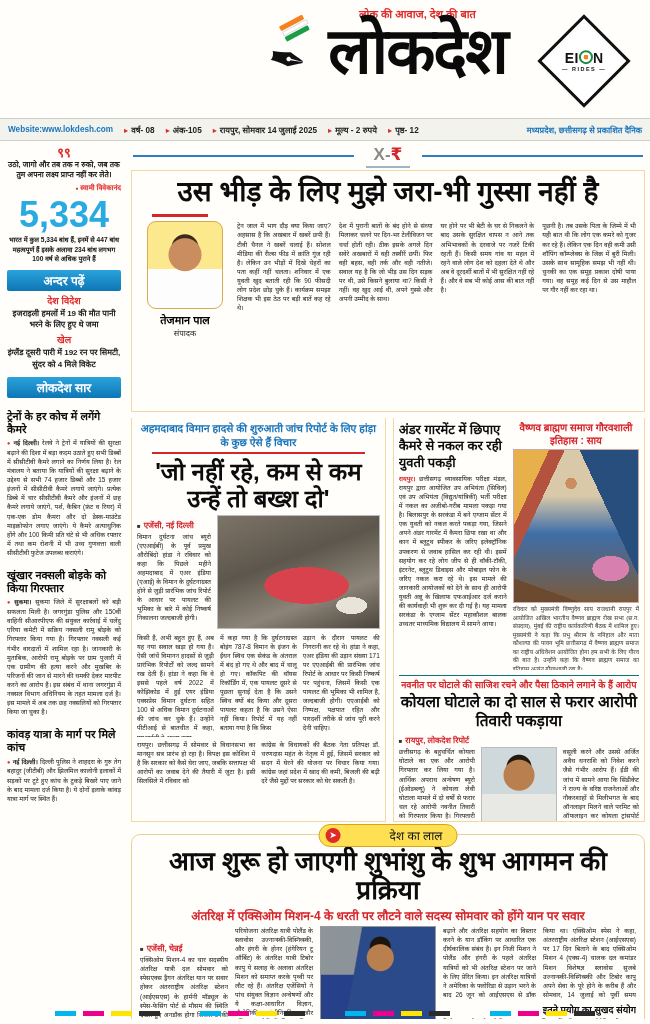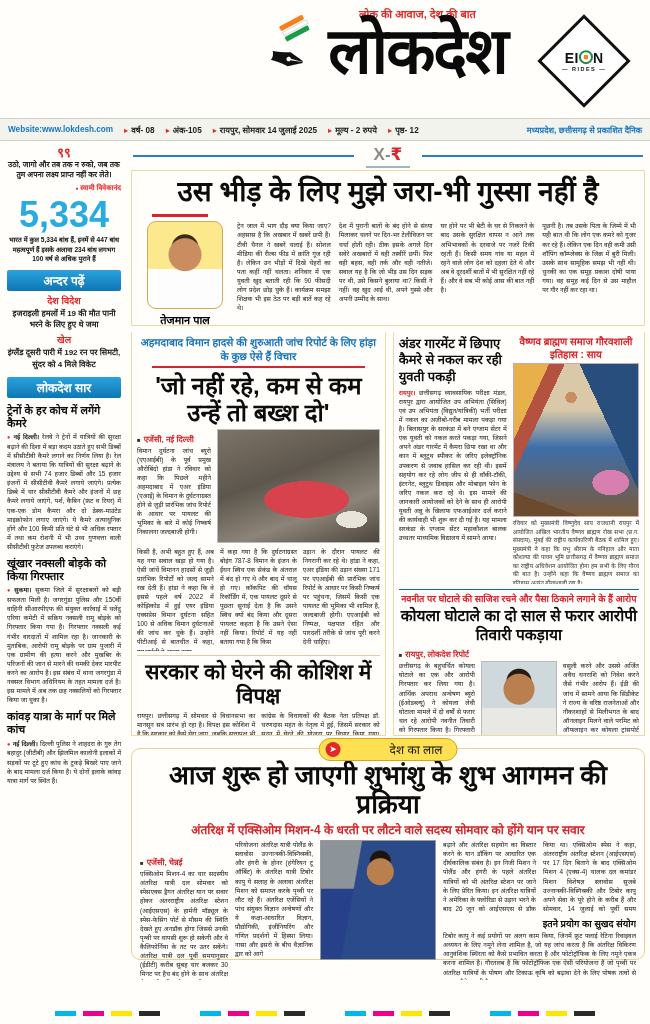--- a/index.html
+++ b/index.html
@@ -39,33 +39,33 @@
   .qmarks{color:#e02a2a;font-weight:900;font-size:13px;text-align:center;line-height:1;}
   .quote{font-size:7.6px;font-weight:700;color:#222;text-align:center;line-height:1.35;margin-top:1px;}
   .qauthor{font-size:7px;color:#e02a2a;font-weight:700;text-align:right;margin-top:2px;}
   .qauthor::before{content:"●";font-size:5px;margin-right:2px;}
   .bignum{font-size:36px;font-weight:900;color:#29abe2;text-align:center;line-height:1.05;margin-top:4px;}
   .stattext{font-size:6.6px;font-weight:700;text-align:center;color:#111;line-height:1.4;margin-top:2px;}
   .bluebox{background:linear-gradient(#2aa3dd,#0e76b4);color:#fff;font-weight:800;font-size:12px;
            text-align:center;padding:2px 0;border-radius:2px;margin:7px 0 3px 0;}
   .cat{color:#e02a2a;font-weight:800;font-size:9.5px;text-align:center;margin-top:3px;}
   .cattext{font-size:8px;font-weight:700;text-align:center;color:#222;line-height:1.4;margin-top:1px;}
-  .sb-h{font-size:11px;font-weight:800;color:#0d0d0d;line-height:1.2;margin:6px 0 2px 0;}
+  .sb-h{font-size:11px;font-weight:800;color:#0d0d0d;line-height:1.2;margin:12px 0 2px 0;}
   .sb-city{font-weight:800;}
   .sb-city::before{content:"●";color:#e02a2a;font-size:5.5px;margin-right:2px;}
   .sb-body{margin-top:1px;}
   
   .xdiv{display:flex;align-items:center;height:22px;margin:1px 2px 3px 2px;}
   .xline{flex:1;height:2px;background:#2a7fc0;}
   .xtext{margin:0 12px;font-weight:900;font-size:17px;color:#8b8b8b;border-bottom:2px solid #9cb6c6;padding:0 8px 1px 8px;}
   .xr{color:#d6252b;}
   
   .box{border:1px solid #f1d8a5;box-sizing:border-box;}
   
-  .mabox{padding:5px 8px 4px 8px;height:156px;overflow:hidden;}
+  .mabox{padding:5px 8px 4px 8px;height:242px;overflow:hidden;}
   .h1{font-size:28px;font-weight:900;text-align:center;line-height:1.12;color:#0c0c0c;}
   .redbar{width:56px;height:3px;background:#d6252b;margin:7px 0 4px 12px;}
   .ma-row{display:flex;gap:7px;}
   .author{width:90px;flex:none;text-align:center;}
   .author-photo{width:74px;height:86px;margin:0 auto;border:1.5px solid #d9a94f;border-radius:9px;
     background:radial-gradient(circle at 50% 38%,#c98d5f 0 16px,transparent 17px),
                radial-gradient(circle at 50% 30%,#3a2a1c 0 13px,transparent 14px),
                linear-gradient(#fce98d 55%,#fdfdfd 55%);}
   .author-name{font-weight:800;font-size:11px;margin-top:3px;}
   .author-role{font-size:8px;color:#222;}
@@ -248,21 +248,20 @@
               <div class="byline">एजेंसी, नई दिल्ली</div>
               <div class="small" style="height:92px;overflow:hidden;">विमान दुर्घटना जांच ब्यूरो (एएआईबी) के पूर्व प्रमुख औरोबिंदो हांडा ने रविवार को कहा कि पिछले महीने अहमदाबाद में एअर इंडिया (एआई) के विमान के दुर्घटनाग्रस्त होने से जुड़ी प्रारंभिक जांच रिपोर्ट के आधार पर पायलट की भूमिका के बारे में कोई निष्कर्ष निकालना जल्दबाजी होगी।</div>
             </div>
             <div class="crash-photo"></div>
           </div>
           <div class="crash-cols">
             <div class="small">किसी है, अभी बहुत हुए हैं, अब यह नया सवाल खड़ा हो गया है। ऐसी जांचें विमानन हादसों से जुड़ी प्रारंभिक रिपोर्टों को जल्द सामने रख देती हैं। हांडा ने कहा कि वे इससे पहले वर्ष 2022 में कोझिकोड में हुई एयर इंडिया एक्सप्रेस विमान दुर्घटना सहित 100 से अधिक विमान दुर्घटनाओं की जांच कर चुके हैं। उन्होंने पीटीआई से बातचीत में कहा, एएआईबी ने अच्छा काम</div>
             <div class="small">में कहा गया है कि दुर्घटनाग्रस्त बोइंग 787-8 विमान के इंजन के ईंधन स्विच एक सेकंड के अंतराल में बंद हो गए थे और बाद में चालू हो गए। कॉकपिट की वॉयस रिकॉर्डिंग में, एक पायलट दूसरे से पूछता सुनाई देता है कि उसने स्विच क्यों बंद किया और दूसरा पायलट कहता है कि उसने ऐसा नहीं किया। रिपोर्ट में यह नहीं बताया गया है कि किस</div>
             <div class="small">उड़ान के दौरान पायलट की निगरानी कर रहे थे। हांडा ने कहा, एअर इंडिया की उड़ान संख्या 171 पर एएआईबी की प्रारंभिक जांच रिपोर्ट के आधार पर किसी निष्कर्ष पर पहुंचना, जिसमें किसी एक पायलट की भूमिका भी शामिल है, जल्दबाजी होगी। एएआईबी को निष्पक्ष, पक्षपात रहित और पारदर्शी तरीके से जांच पूरी करने देनी चाहिए।</div>
           </div>
-          <div class="h3">सरकार को घेरने की कोशिश में विपक्ष</div>
           <div class="sarkar-cols">
             <div class="small">रायपुर। छत्तीसगढ़ में सोमवार से विधानसभा का मानसून सत्र प्रारंभ हो रहा है। विपक्ष इस कोशिश में है कि सरकार को कैसे घेरा जाए, जबकि सत्तापक्ष भी आरोपों का जवाब देने की तैयारी में जुटा है। इसी सिलसिले में रविवार को</div>
             <div class="small">कांग्रेस के विधायकों की बैठक नेता प्रतिपक्ष डॉ. चरणदास महंत के नेतृत्व में हुई, जिसमें सरकार को सदन में घेरने की योजना पर विचार किया गया। कांग्रेस जहां प्रदेश में खाद की कमी, बिजली की बढ़ी दरें जैसे मुद्दों पर सरकार को घेर सकती है।</div>
           </div>
         </div>
 
         <div class="rgroup">
           <div class="rg-top">
             <div class="ug-col">
               <div class="h4">अंडर गारमेंट में छिपाए कैमरे से नकल कर रही युवती पकड़ी</div>

